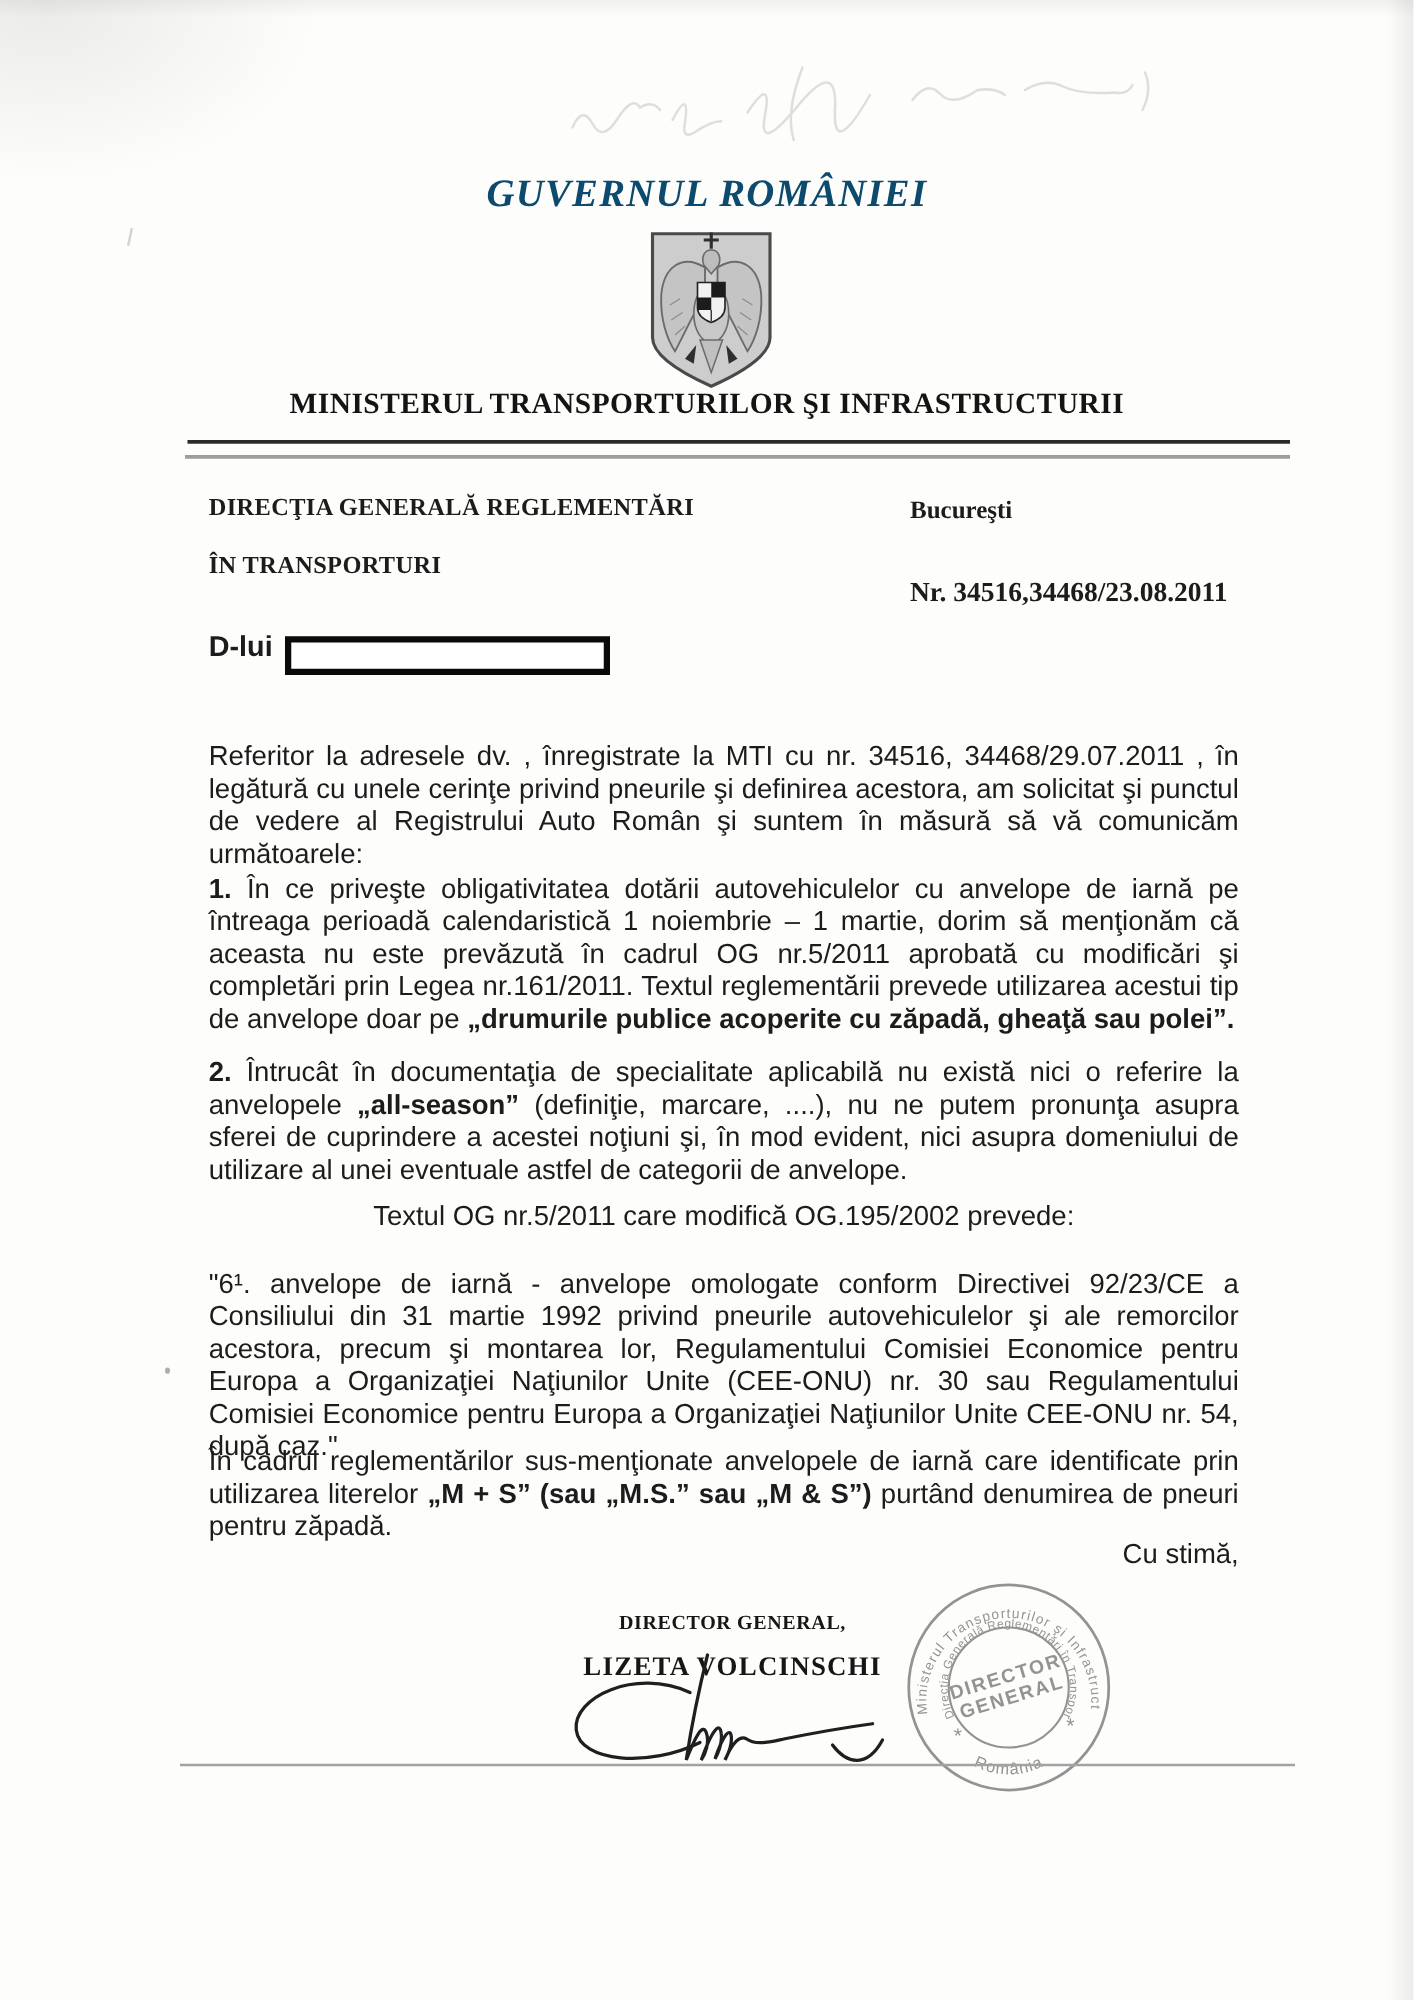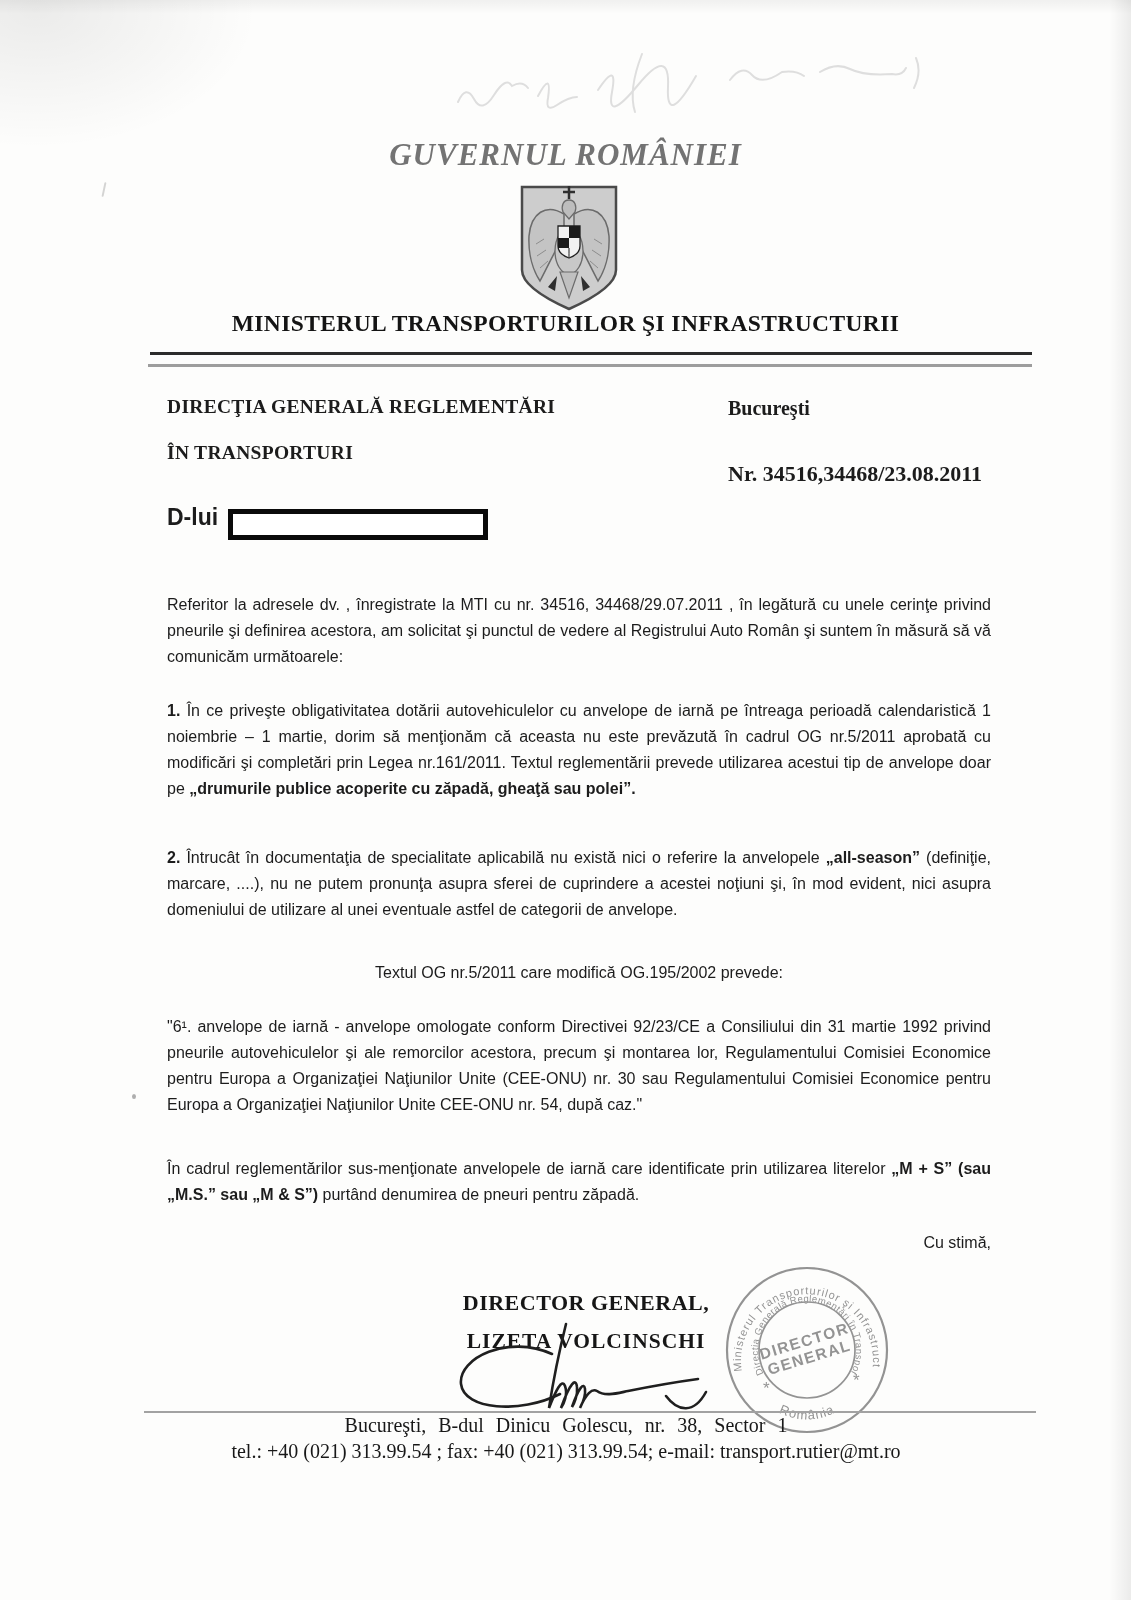--- a/index.html
+++ b/index.html
@@ -18,21 +18,21 @@
     background:linear-gradient(to bottom, rgba(0,0,0,0.05), transparent); }
   .pencil-mark { position:absolute; left:103px; top:182px; width:2px; height:15px;
     background:rgba(0,0,0,0.16); border-radius:2px; transform:rotate(12deg); }
   .margin-dot { position:absolute; left:132px; top:1094px; width:4px; height:5px;
     background:#aeaeae; border-radius:50%; }
 
   .handwriting { position:absolute; left:430px; top:40px; opacity:.55; }
 
   .gov-title { position:absolute; left:0; top:137px; width:100%; text-align:center;
     font-family:"Liberation Serif", serif; font-style:italic; font-weight:bold;
-    font-size:31px; letter-spacing:1px; color:#737373; }
+    font-size:31px; letter-spacing:1px; color:#0c4a6e; }
   .coa { position:absolute; left:516px; top:184px; }
   .ministry { position:absolute; left:0; top:310px; width:100%; text-align:center;
     font-family:"Liberation Serif", serif; font-weight:bold; font-size:23.5px;
     letter-spacing:.4px; color:#141414; }
   .rule-dark { position:absolute; left:150px; top:352px; width:882px; height:3px;
     background:#2b2b2b; }
   .rule-gray { position:absolute; left:148px; top:364px; width:884px; height:3px;
     background:#9d9d9d; }
 
   .dir-line1 { position:absolute; left:167px; top:396px;
@@ -42,33 +42,33 @@
   .city { position:absolute; left:728px; top:397px;
     font-family:"Liberation Serif", serif; font-weight:bold; font-size:20px; }
   .regno { position:absolute; left:728px; top:443px;
     font-family:"Liberation Serif", serif; font-weight:bold; font-size:22px;margin-top:18px; }
 
   .dlui { position:absolute; left:167px; top:504px; font-weight:bold; font-size:23px; }
   .redaction-box { position:absolute; left:228px; top:509px; width:260px; height:31px;
     border:5px solid #0a0a0a; background:#ffffff; }
 
   .body-par { position:absolute; left:167px; width:824px;
-    font-size:16px; line-height:26px; text-align:justify; color:#1c1c1c; }
+    font-size:22px; line-height:26px; text-align:justify; color:#1c1c1c; }
   .p-intro   { top:592px; }
   .p-item1   { top:698px; }
   .p-item2   { top:845px; }
   .p-legal   { top:960px; text-align:center; }
   .p-quote   { top:1014px; }
   .p-marking { top:1156px; }
   .p-closing { top:1230px; text-align:right; }
   .body-par b { font-weight:bold; }
 
   .sig-block { position:absolute; left:448px; top:1290px; width:276px; text-align:center;
     font-family:"Liberation Serif", serif; font-weight:bold; color:#161616; }
-  .sig-title { font-size:22px; letter-spacing:.5px; }
+  .sig-title { font-size:16px; letter-spacing:.5px; }
   .sig-name  { font-size:21.5px; letter-spacing:1px; margin-top:13px; }
   .sig-svg { position:absolute; left:446px; top:1320px; }
 
   .stamp { position:absolute; left:720px; top:1262px; width:174px; height:176px; opacity:.92; }
   .stamp text { font-family:"Liberation Sans", sans-serif; fill:#8b8b8b; }
 
   .footer-rule { position:absolute; left:144px; top:1411px; width:892px; height:1.5px;
     background:#a2a2a2; }
   .footer { position:absolute; left:126px; top:1414px; width:880px; text-align:center;
     font-family:"Liberation Serif", serif; color:#181818; }
@@ -174,18 +174,14 @@
     </text>
     <g transform="rotate(-17 87 88)" font-weight="bold">
       <text x="87" y="84" font-size="15.5" letter-spacing="1.5" text-anchor="middle">DIRECTOR</text>
       <text x="87" y="101" font-size="15.5" letter-spacing="1.5" text-anchor="middle">GENERAL</text>
     </g>
     <text x="43" y="132" font-size="17">*</text>
     <text x="133" y="124" font-size="17">*</text>
   </svg>
 
   <div class="footer-rule"></div>
-  <div class="footer">
-    <div class="footer-address">Bucureşti, B-dul Dinicu Golescu, nr. 38, Sector 1</div>
-    <div class="footer-contact">tel.: +40 (021) 313.99.54 ; fax: +40 (021) 313.99.54; e-mail: transport.rutier@mt.ro</div>
-  </div>
 
 </div>
 
 </body></html>

